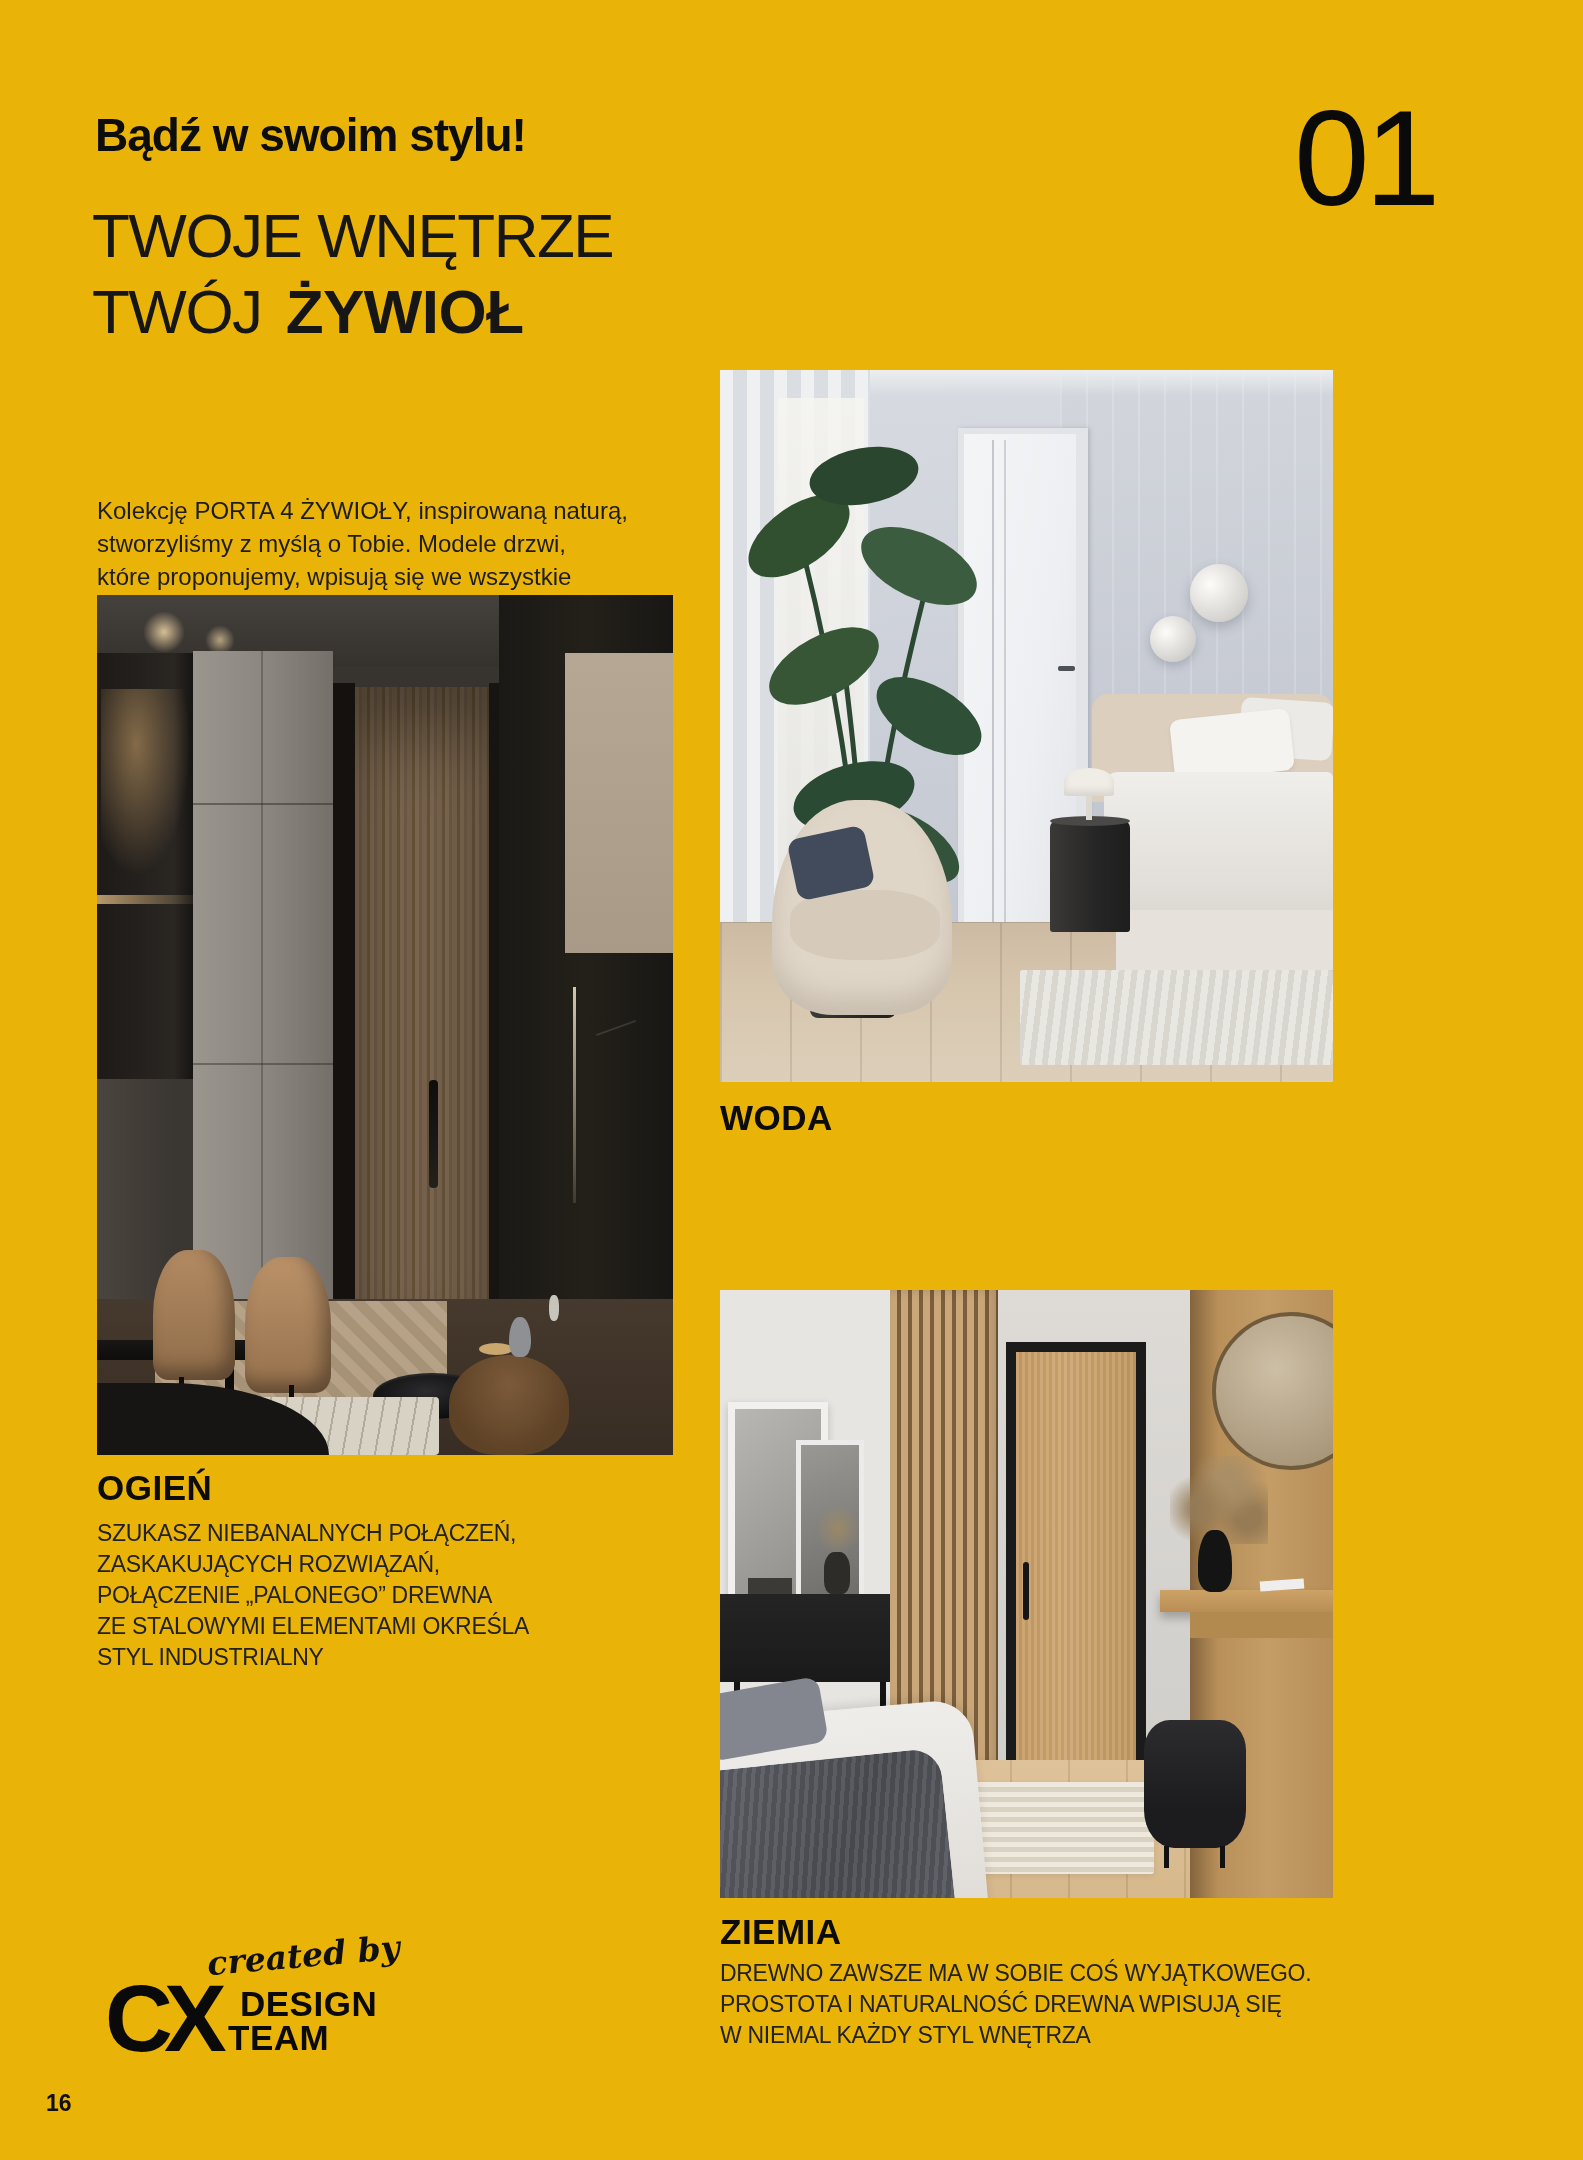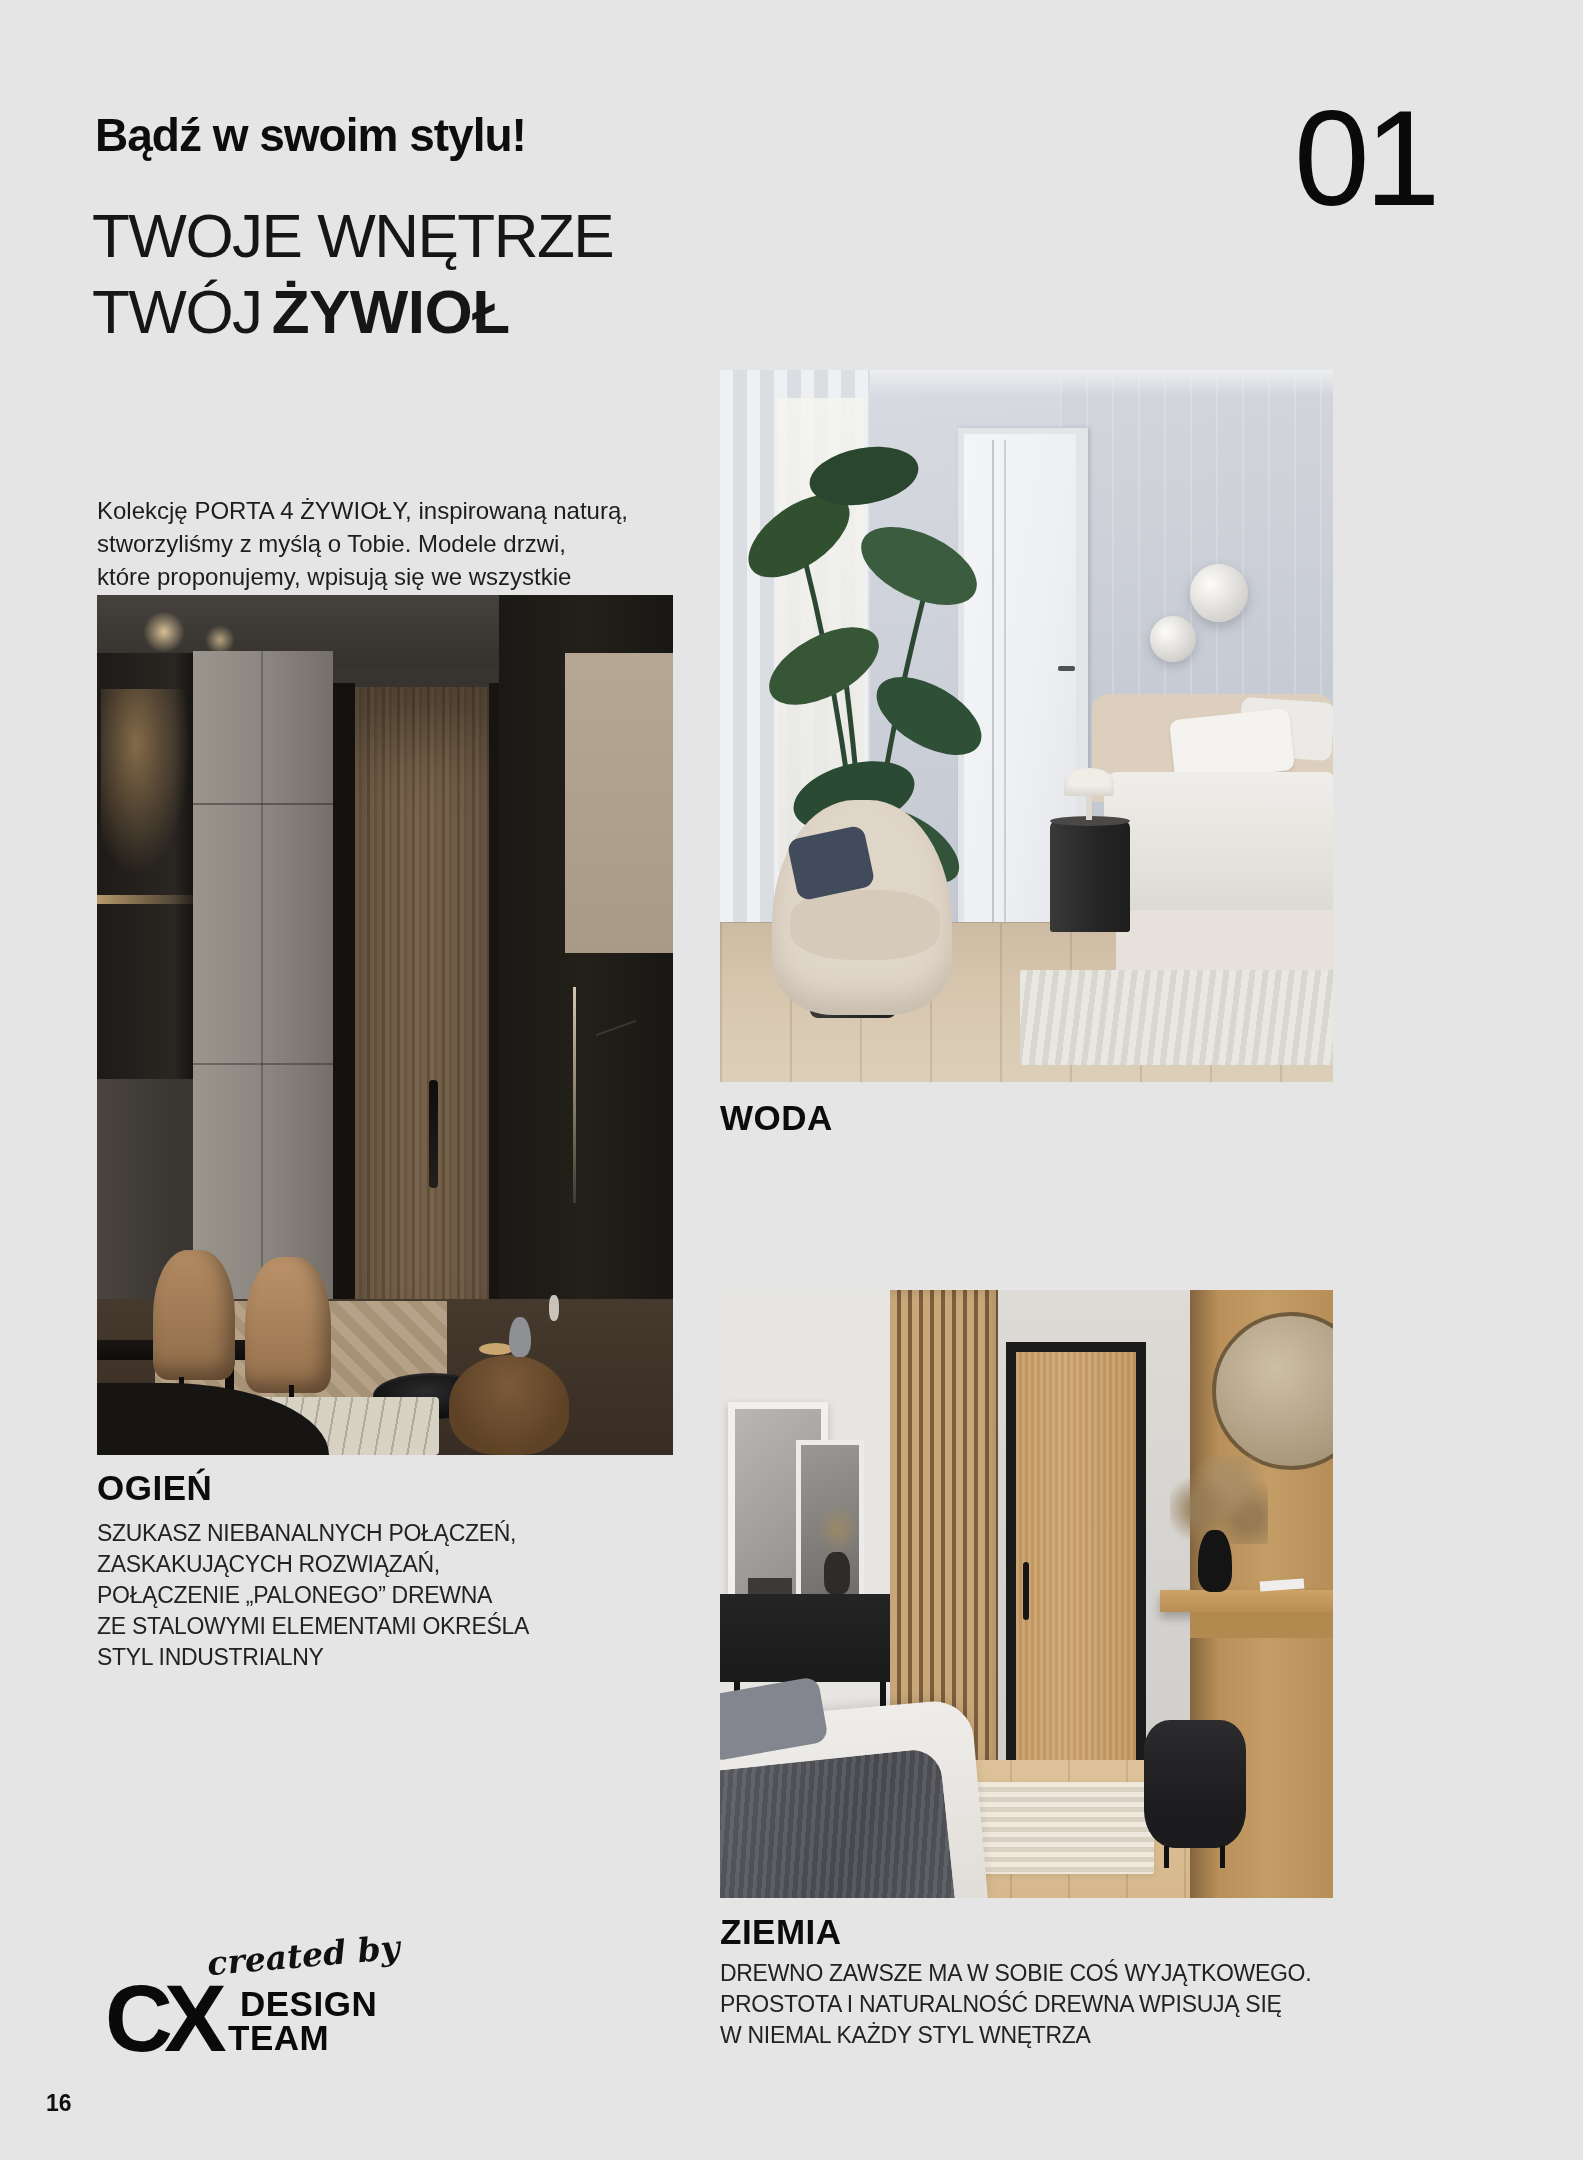--- a/index.html
+++ b/index.html
@@ -1,21 +1,21 @@
 <!DOCTYPE html>
 <html><head>
 <meta charset="utf-8">
 <style>
   html,body{margin:0;padding:0;background:#ffffff;}
-  .page{position:relative;width:1583px;height:2160px;background:#e5e5e5;overflow:hidden;
+  .page{position:relative;width:1583px;height:2160px;background:#eab308;overflow:hidden;
         font-family:"Liberation Sans",sans-serif;color:#111;}
   .a{position:absolute;}
   .kicker{left:95px;top:108px;font-size:46px;font-weight:800;letter-spacing:-1px;color:#0d0d0d;}
   .title{left:92px;top:198px;font-size:62px;line-height:76px;font-weight:400;letter-spacing:-1.5px;color:#161616;}
-  .title .emph{font-weight:800;margin-left:10px;letter-spacing:-0.5px;text-align:center;}
+  .title .emph{font-weight:800;margin-left:24px;letter-spacing:-0.5px;text-align:center;}
   .chapter{left:1294px;top:90px;font-size:136px;font-weight:400;letter-spacing:-5px;line-height:1;color:#0a0a0a;}
   .lead{left:97px;top:414px;font-size:26px;font-weight:700;line-height:32px;letter-spacing:-0.3px;color:#0f0f0f;}
   .body-par{left:97px;top:494px;font-size:24px;font-weight:400;line-height:33px;color:#1d1d1d;}
   .sec-title{font-size:35px;font-weight:900;letter-spacing:0.5px;color:#0c0c0c;line-height:1;}
   .sec-text{font-size:23px;line-height:31px;letter-spacing:-0.3px;color:#222;}
   .photo{overflow:hidden;}
   .photo *{position:absolute;}
   .credit{left:207px;top:1936px;font-family:"DejaVu Serif",serif;font-style:italic;font-weight:700;
           font-size:33px;transform:rotate(-5deg);color:#101010;}
   .logo-cx{left:105px;top:1972px;font-size:94px;font-weight:900;letter-spacing:-9px;line-height:1;color:#0a0a0a;}

